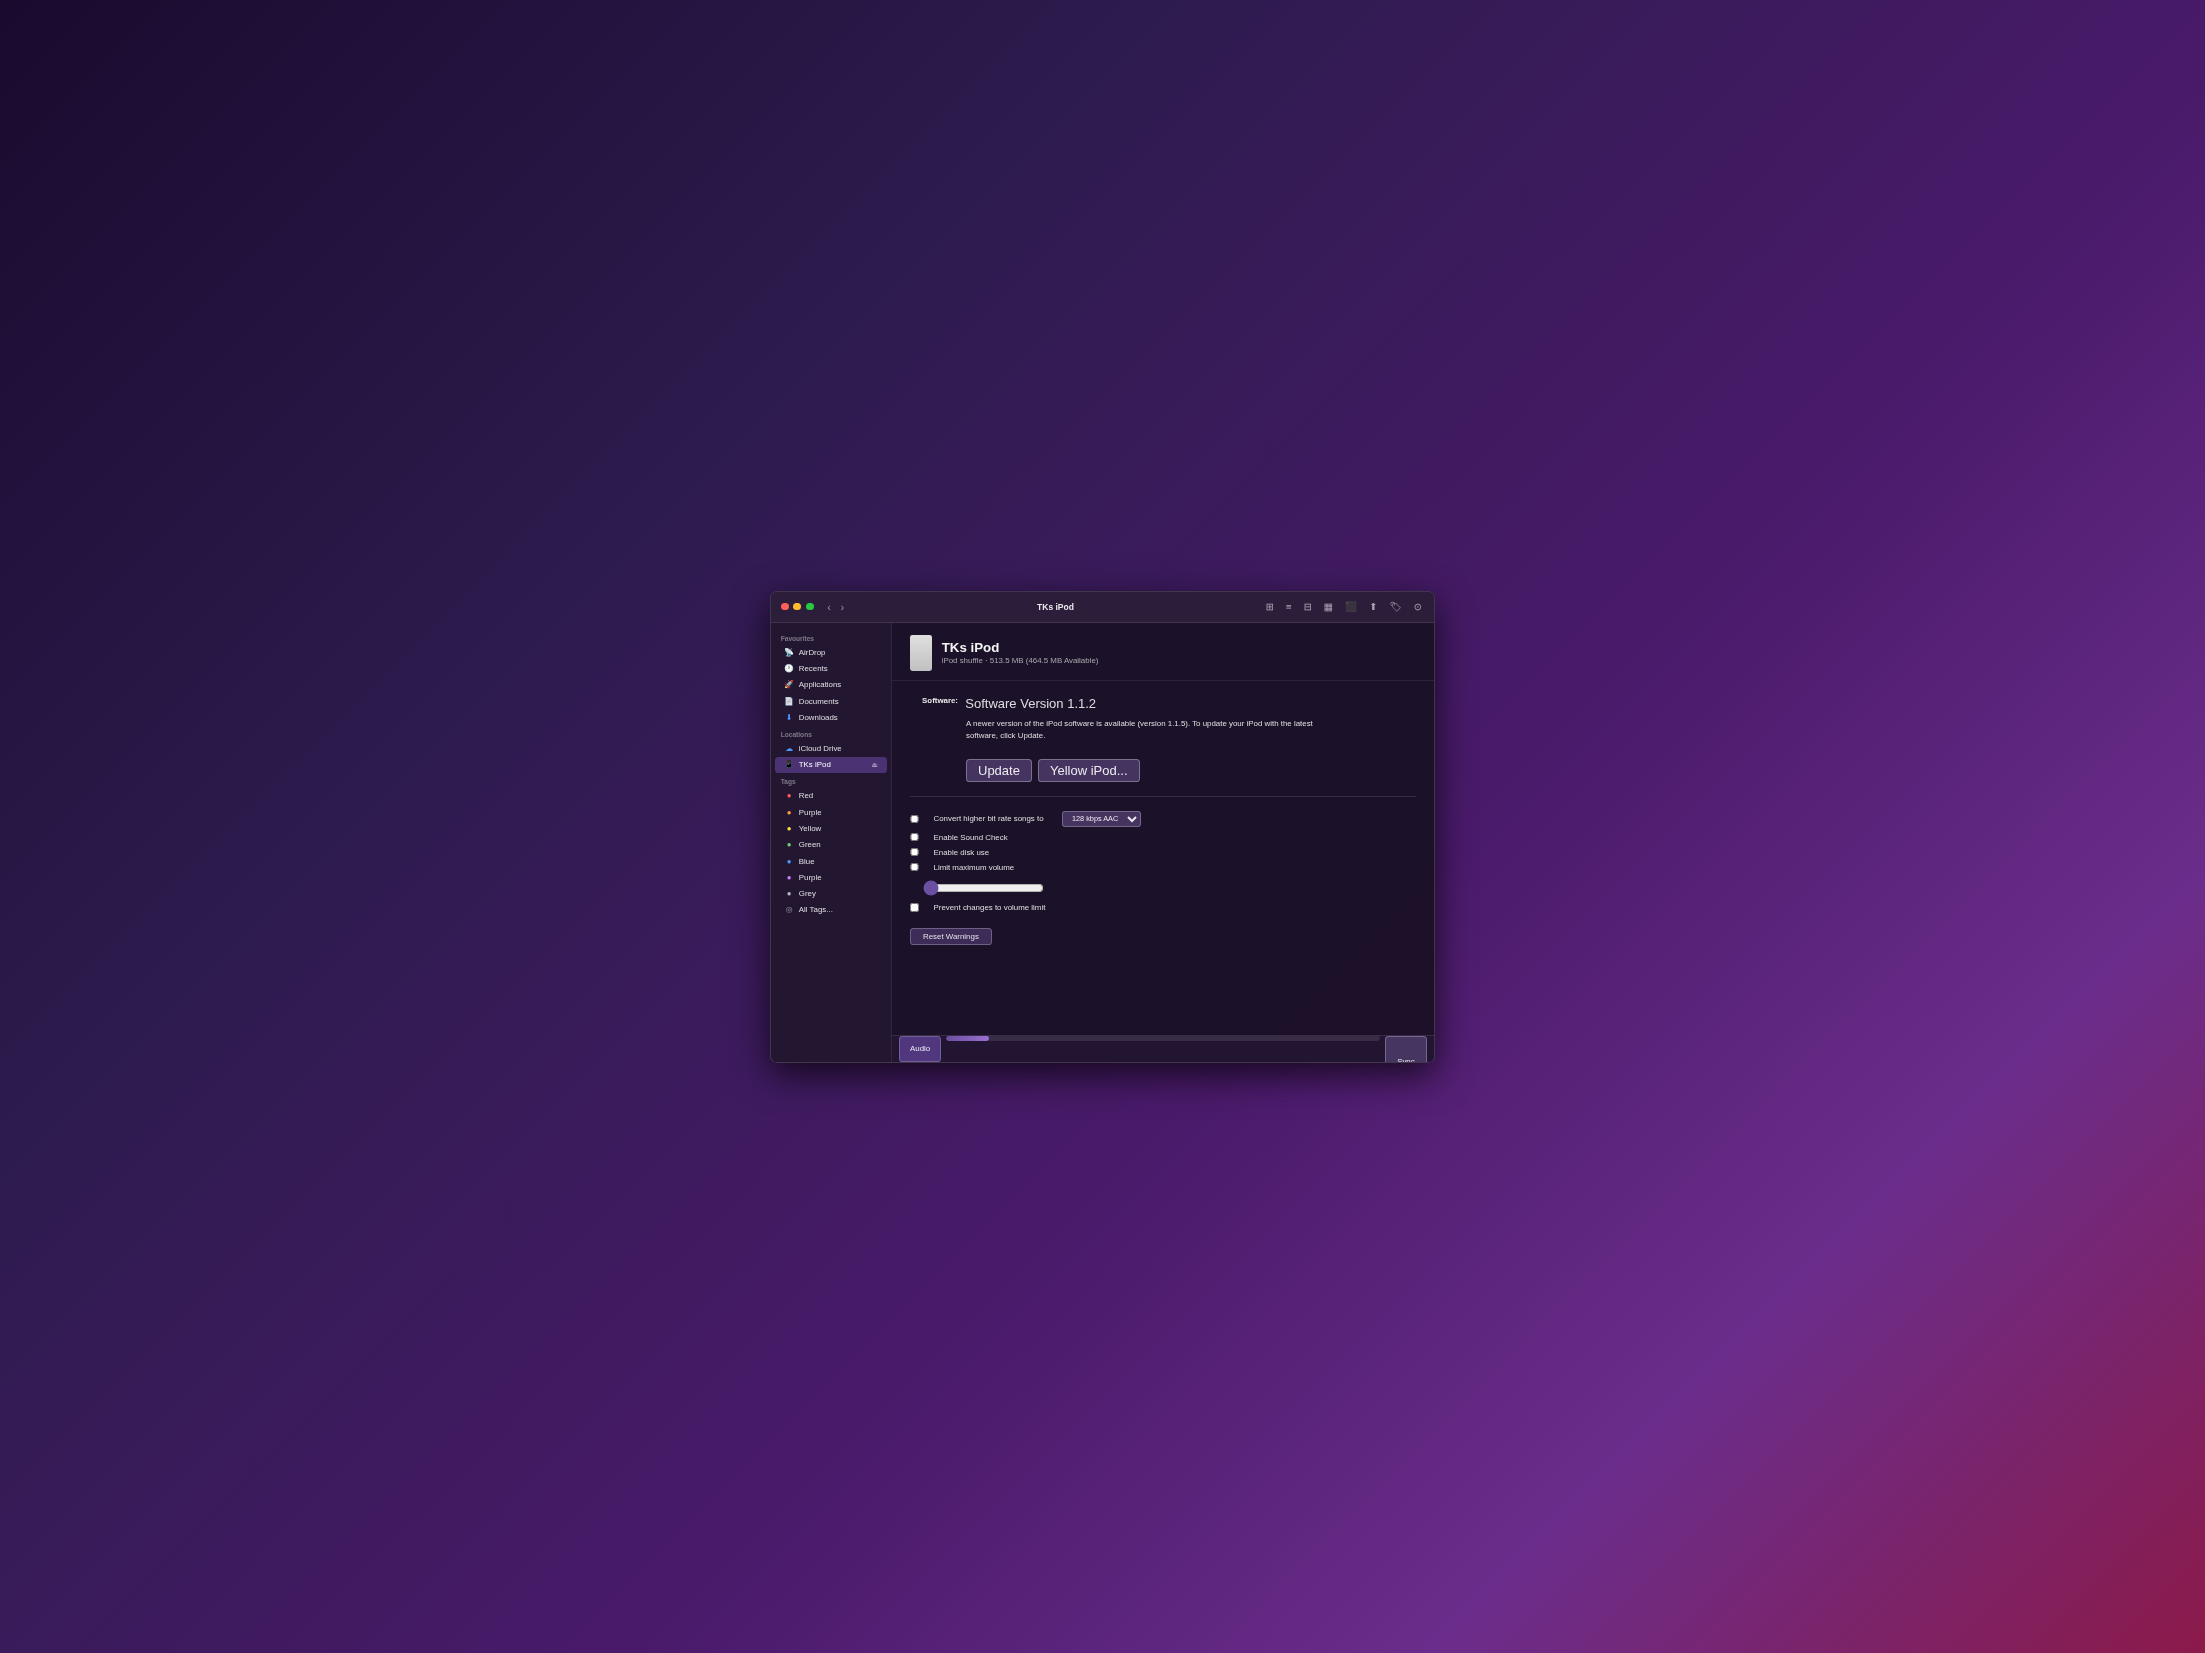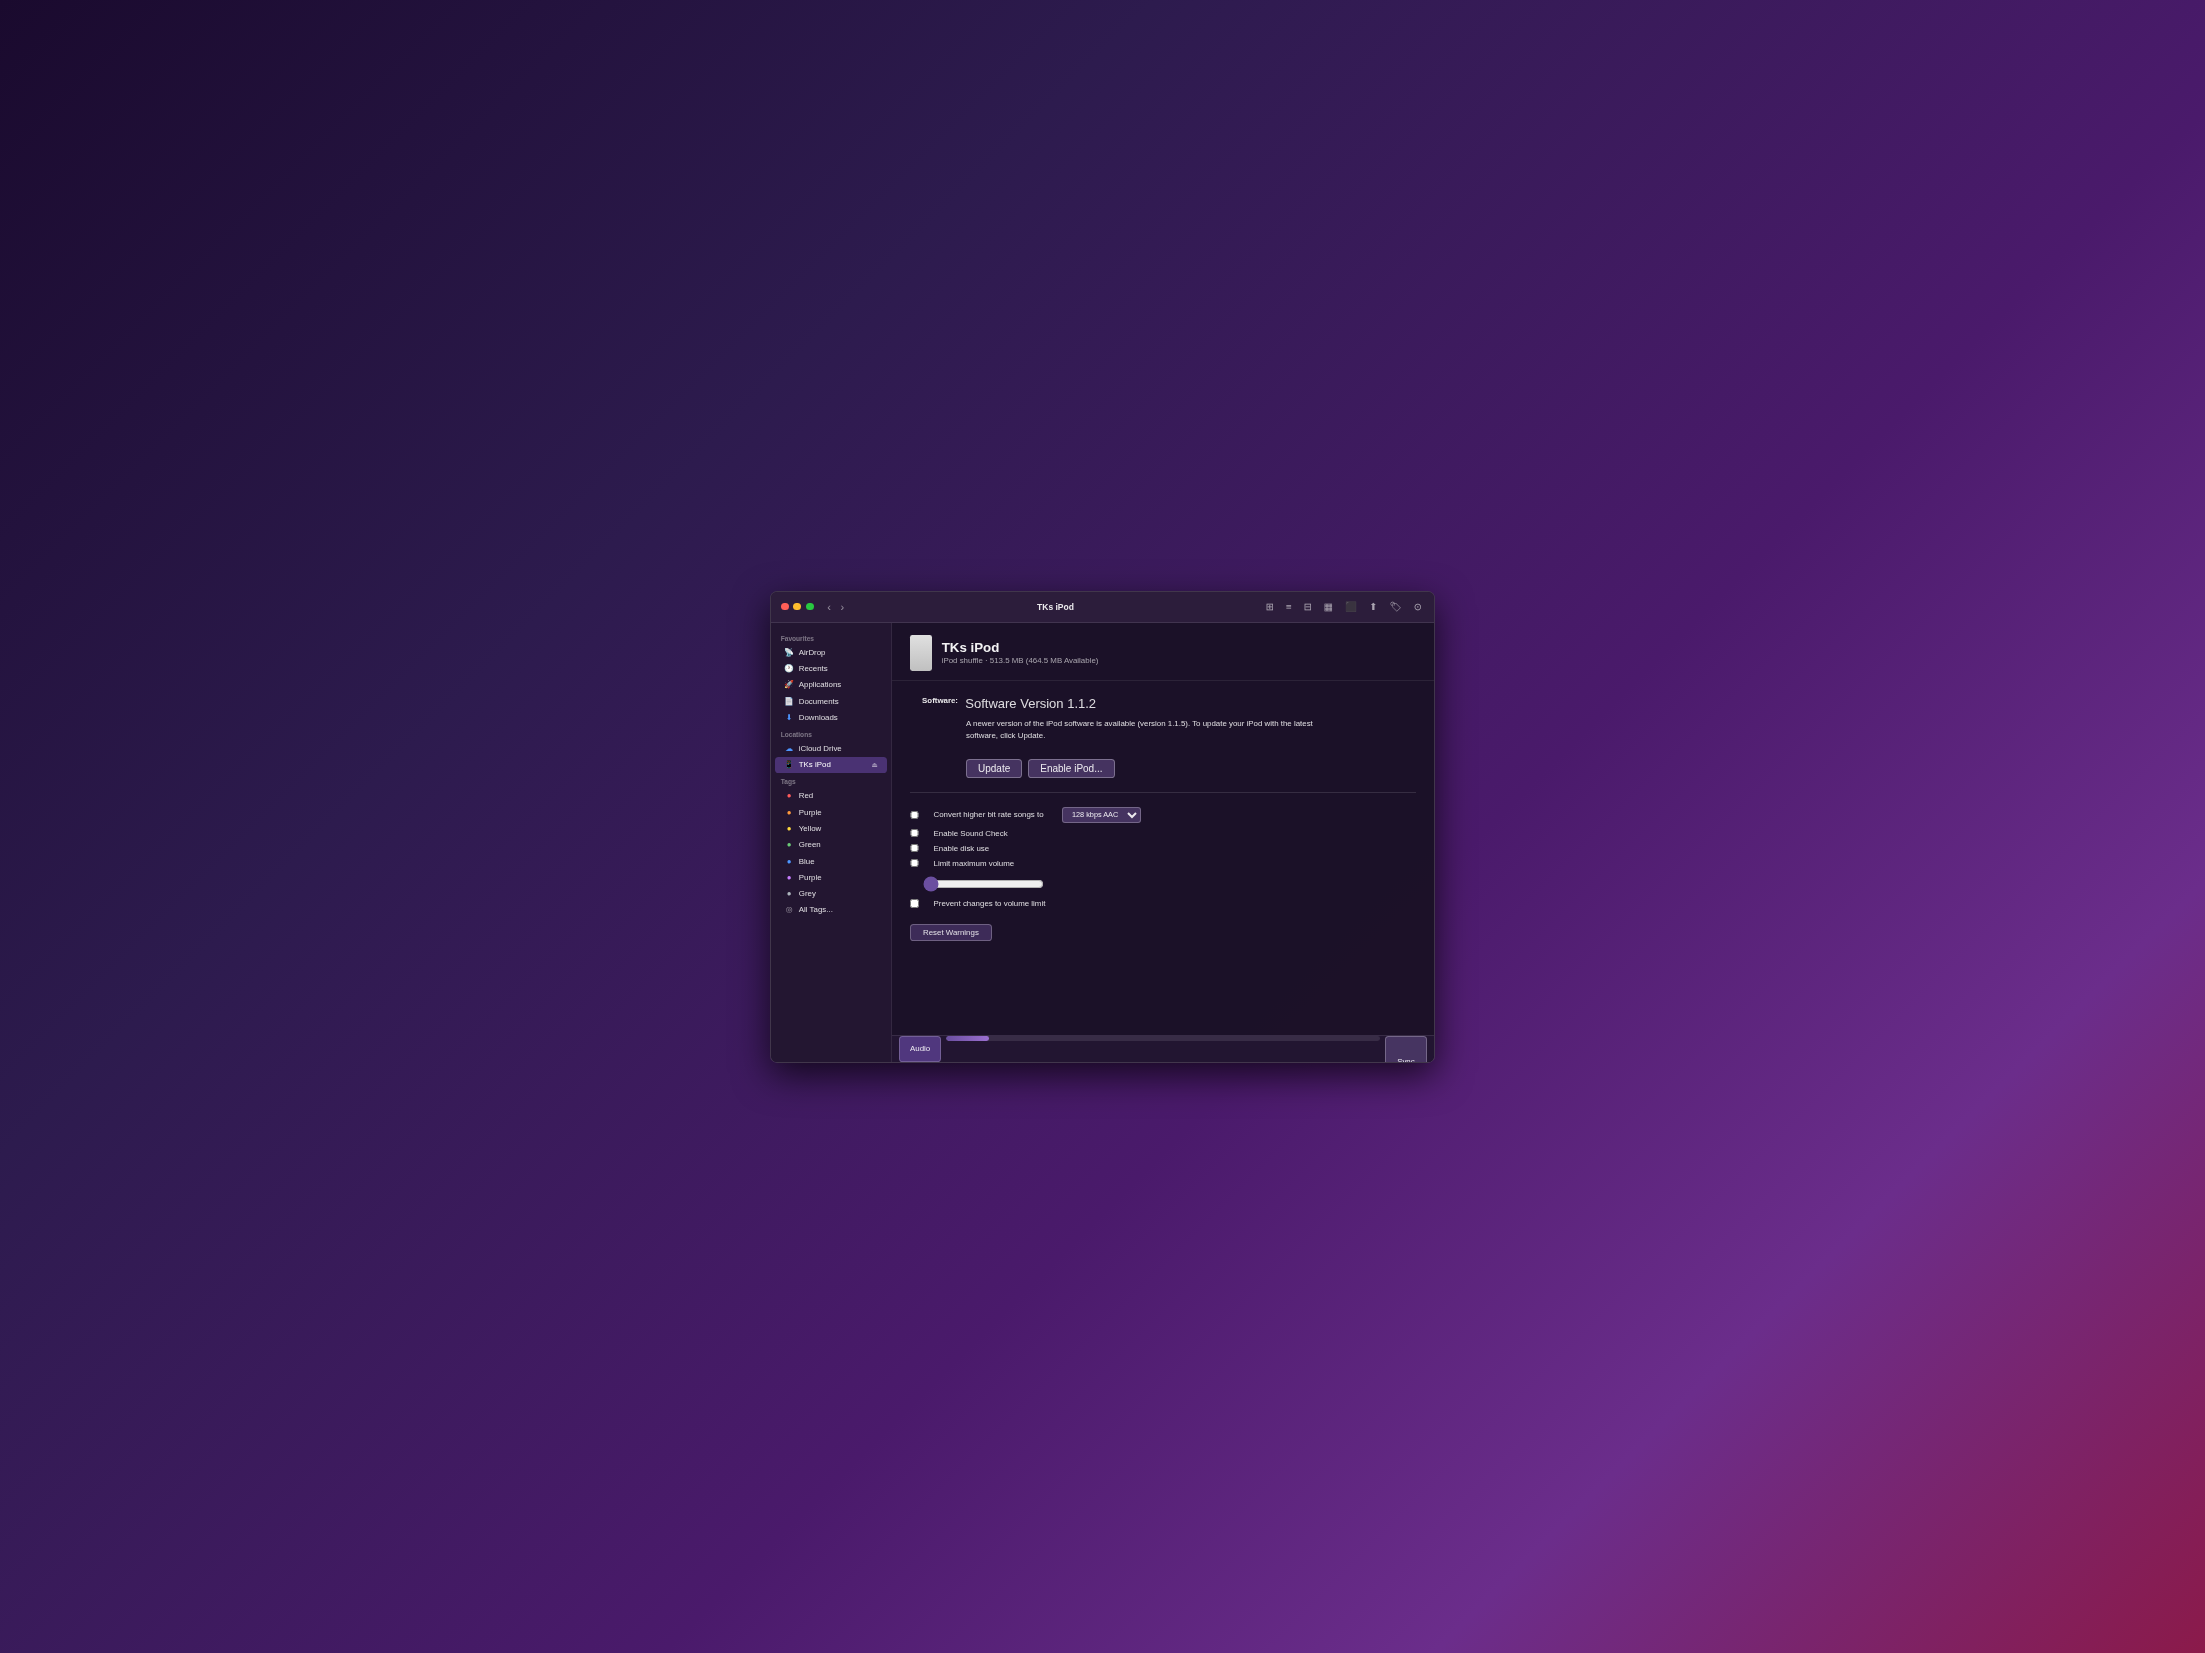--- a/index.html
+++ b/index.html
@@ -226,21 +226,21 @@
 
     .button-row {
       display: flex;
       gap: 6px;
       margin-bottom: 12px;
     }
 
     .btn-update, .btn-restore {
       padding: 3px 11px;
       border-radius: 3.6px;
-      font-size: 10px;
+      font-size: 13px;
       cursor: pointer;
       border: 0.6px solid rgba(255,255,255,0.3);
       font-weight: 500;
     }
 
     .btn-update {
       background: rgba(80, 60, 110, 0.8);
       color: rgba(255,255,255,0.9);
     }
 
@@ -475,21 +475,21 @@
 
         <div class="software-section">
           <div class="software-row">
             <span class="software-label">Software:</span>
             <span class="software-version">Software Version 1.1.2</span>
           </div>
           <div style="padding-left: 56px;">
             <p class="update-message">A newer version of the iPod software is available (version 1.1.5). To update your iPod with the latest software, click Update.</p>
             <div class="button-row">
               <button class="btn-update">Update</button>
-              <button class="btn-restore">Enable iPod...</button>
+              <button class="btn-restore">Yellow iPod...</button>
             </div>
           </div>
         </div>
 
         <div class="divider"></div>
 
         <div class="options-section">
           
           <div class="checkbox-row">
             <input type="checkbox" id="convert-check" style="">

